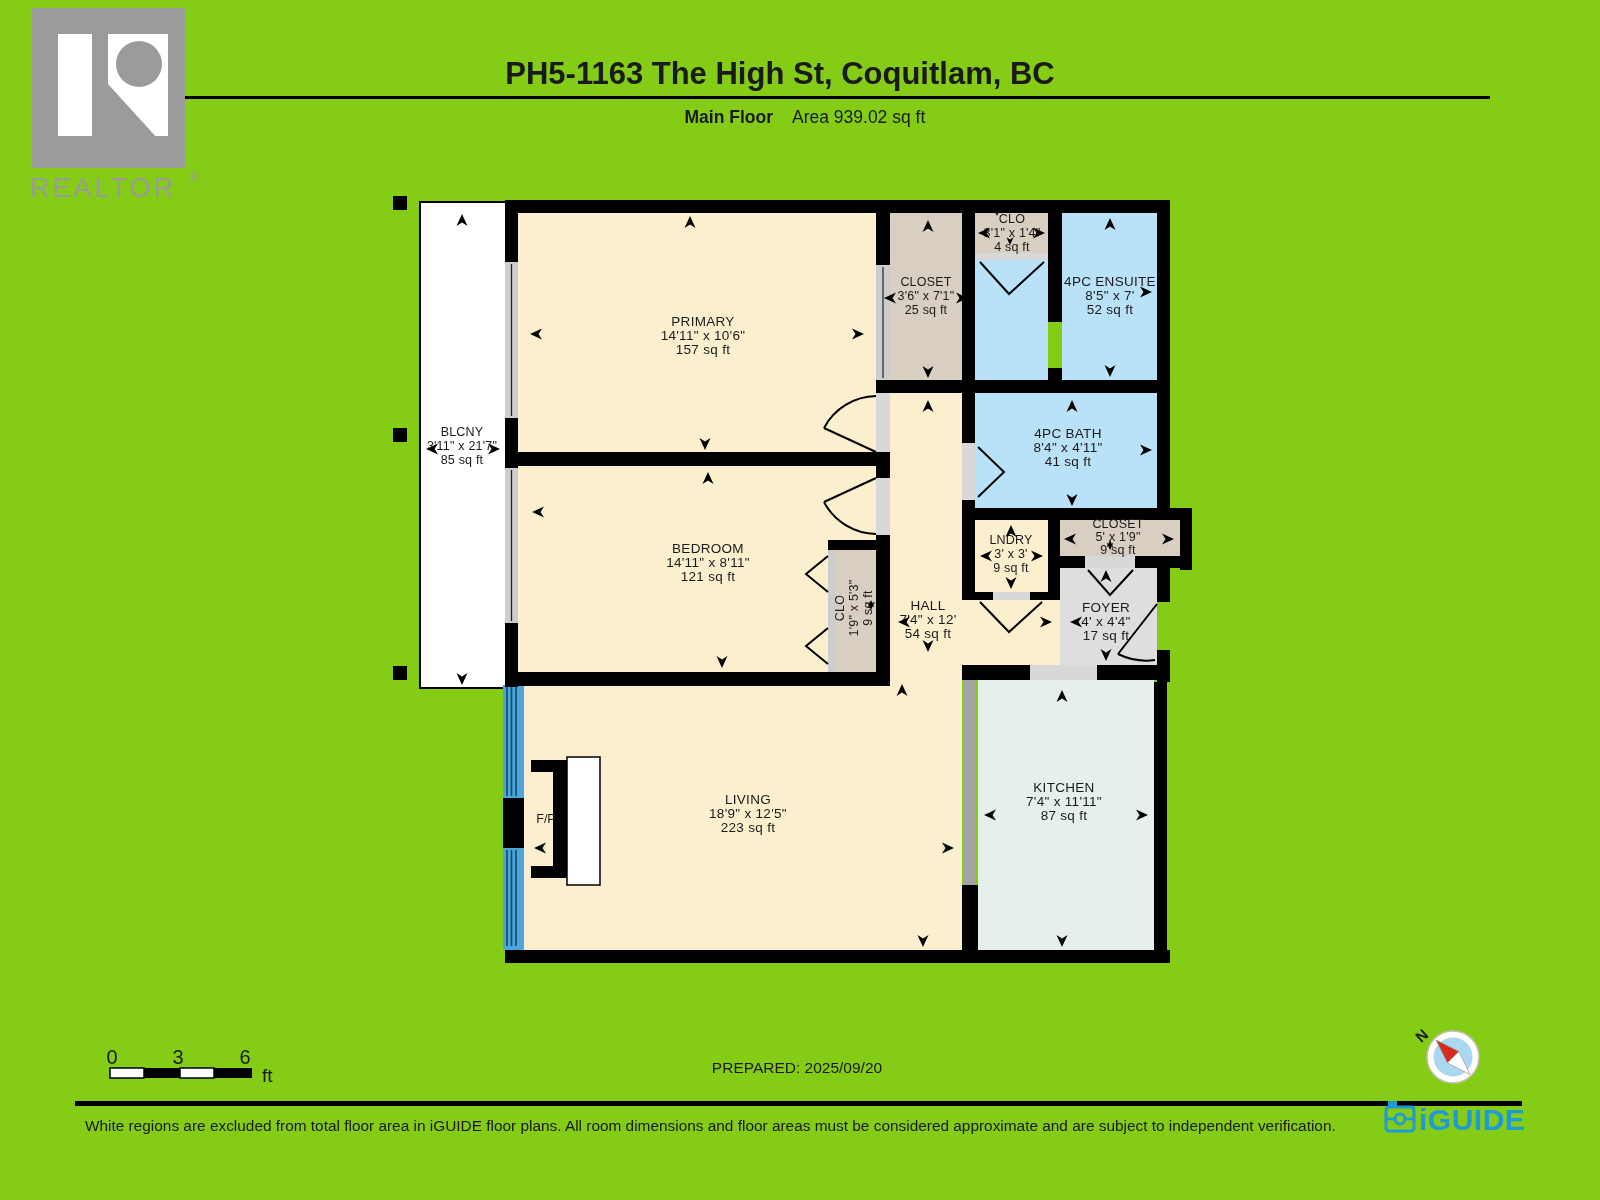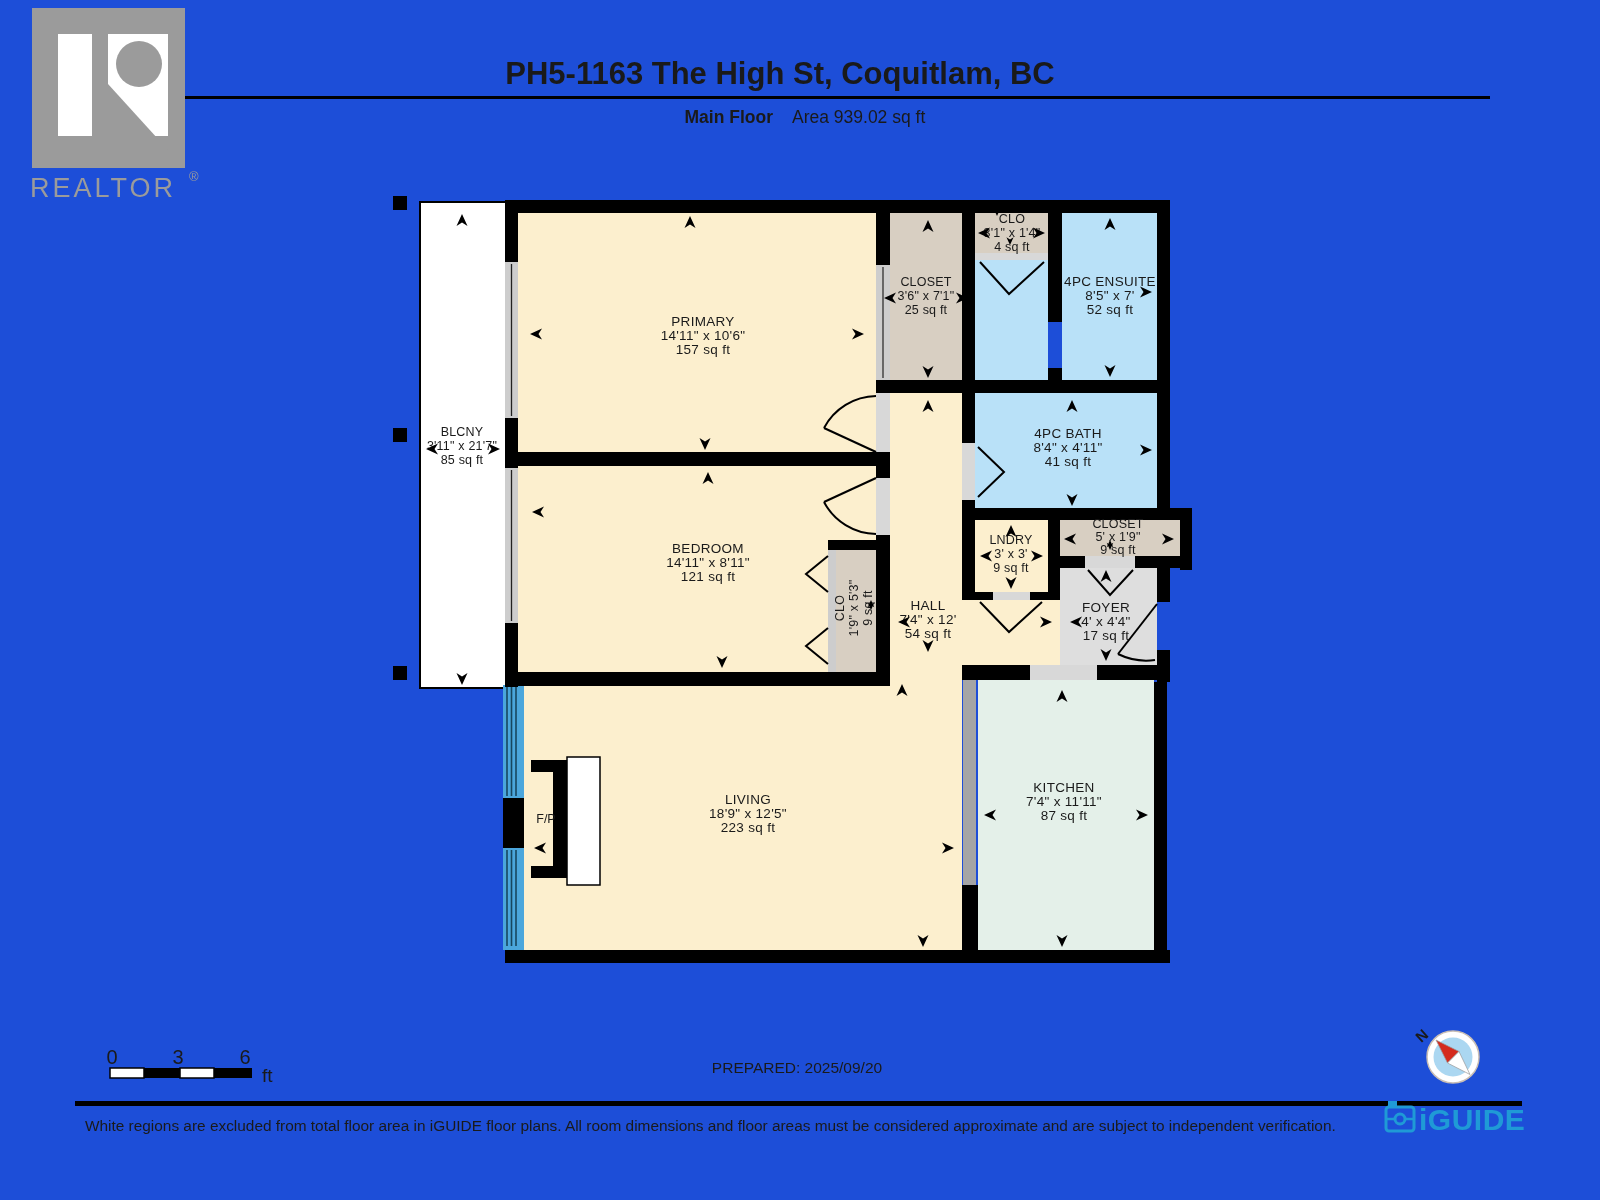--- a/index.html
+++ b/index.html
@@ -1,16 +1,16 @@
 <!DOCTYPE html>
 <html><head>
 <meta charset="utf-8">
 <style>
   html,body{margin:0;padding:0;background:#ffffff;}
-  .page{position:relative;width:1600px;height:1200px;background:#1d4ed8;overflow:hidden;}
+  .page{position:relative;width:1600px;height:1200px;background:#84cc16;overflow:hidden;}
   svg{display:block;}
   text{font-family:"Liberation Sans","DejaVu Sans",sans-serif;fill:#1a1a1a;}
   .title{font-size:31px;font-weight:bold;}
   .sub{font-size:17.5px;}
   .subB{font-size:17.5px;font-weight:bold;}
   .room{font-size:13.5px;letter-spacing:.3px;}
   .roomS{font-size:12.5px;letter-spacing:.2px;}
   .fp{font-size:12.5px;}
   .realtor{font-size:27px;letter-spacing:3px;fill:#9B9B9B;}
   .reg{font-size:13px;fill:#9B9B9B;}

